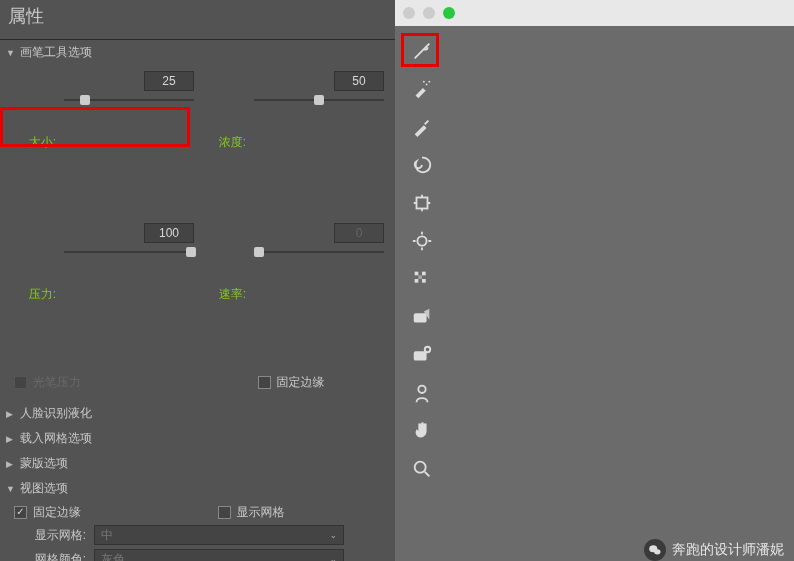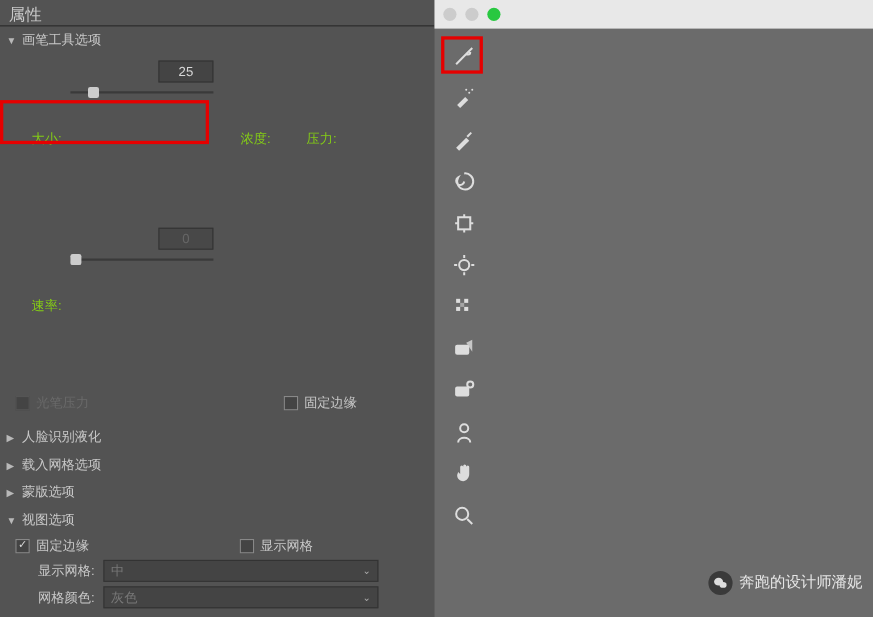--- a/index.html
+++ b/index.html
@@ -1,18 +1,18 @@
 <!DOCTYPE html>
 <html><head>
 <meta charset="utf-8">
 <style>
   * { box-sizing: border-box; margin: 0; padding: 0; font-family: "PingFang SC", "Microsoft YaHei", sans-serif; }
   body { background: #535353; color: #c8c8c8; font-size: 12px; width: 794px; height: 561px; overflow: hidden; position: relative; }
   .panel-left { position: absolute; left: 0; top: 0; width: 395px; height: 561px; background: #535353; }
-  .panel-header { height: 24px; padding: 4px 8px; font-size: 15px; color: #c8c8c8; border-bottom: 1px solid #2a2a2a; }
+  .panel-header { height: 40px; padding: 4px 8px; font-size: 18px; color: #c8c8c8; border-bottom: 1px solid #2a2a2a; }
   .section-hdr { display: flex; align-items: center; padding: 4px 6px; cursor: pointer; }
   .tri { font-size: 9px; margin-right: 4px; display:inline-block; width:10px; color:#b8b8b8; }
   .label { width: 60px; text-align: right; padding-right: 8px; color: #84cc16; }
   .numbox { width: 50px; height: 20px; background: #444; border: 1px solid #333; color: #d8d8d8; text-align: center; font-size: 12px; }
   .numbox.dim { color:#666; background:#484848; }
   .slider { position: relative; height: 14px; flex: 0 0 120px; }
   .slider .track { position: absolute; top: 6px; left: 0; right: 0; height: 2px; background: #3a3a3a; }
   .slider .thumb { position: absolute; top: 2px; width: 10px; height: 10px; background: #ccc; border-radius: 2px; transform: translateX(-50%); }
   .brush-block { padding: 6px 4px 8px 4px; }
   .brush-grid { display: grid; grid-template-columns: 60px 130px 60px 130px; row-gap: 10px; align-items: center; }
@@ -29,21 +29,21 @@
   .label-form { width:90px; text-align:right; padding-right:8px; }
   .form-row { display:flex; align-items:center; height:24px; }
   
   .panel-right { position:absolute; left:395px; top:0; width:399px; height:561px; background:#6b6b6b; }
   .titlebar { height:26px; background:#e8e8e8; display:flex; align-items:center; padding-left:8px; gap:8px; }
   .wdot { width:12px; height:12px; border-radius:50%; }
   .toolbar { position:absolute; left:6px; top:32px; width:42px; display:flex; flex-direction:column; gap:8px; align-items:center; padding-top:4px; }
   .tool { width:34px; height:30px; display:flex; align-items:center; justify-content:center; color:#ddd; }
   .tool svg { width:22px; height:22px; }
   .red-tool { position:absolute; border:3px solid #e60000; pointer-events:none; }
-  .watermark { position:absolute; right:10px; bottom:20px; display:flex; align-items:center; gap:6px; color:#e5e5e5; font-size:14px; }
+  .watermark { position:absolute; right:10px; bottom:0; display:flex; align-items:center; gap:6px; color:#e5e5e5; font-size:14px; }
   .wm-icon { width:22px; height:22px; border-radius:50%; background:#3a3a3a; display:flex; align-items:center; justify-content:center; color:#eee; font-size:12px; }
 </style>
 </head>
 <body>
 
 <div class="panel-left">
   <div class="panel-header">属性</div>
 
   <div class="section-hdr">
     <span class="tri">▼</span>
@@ -54,22 +54,36 @@
     <div class="brush-grid">
       <div class="label">大小:</div>
       <div class="cell-num-slider">
         <input class="numbox" style="align-self: flex-end;" value="25">
         <div class="slider">
             <div class="track"></div>
             <div class="thumb" style="left:16%"></div>
           </div>
       </div>
       <div class="label">浓度:</div>
+      <div class="cell-num-slider">
+        <input class="numbox" style="align-self: flex-end;" value="50">
+        <div class="slider">
+            <div class="track"></div>
+            <div class="thumb" style="left:50%"></div>
+          </div>
+      </div>
 
       <div class="label">压力:</div>
+      <div class="cell-num-slider">
+        <input class="numbox" style="align-self: flex-end;" value="100">
+        <div class="slider">
+            <div class="track"></div>
+            <div class="thumb" style="left:98%"></div>
+          </div>
+      </div>
       <div class="label">速率:</div>
       <div class="cell-num-slider">
         <input class="numbox dim" style="align-self: flex-end;" value="0">
         <div class="slider">
             <div class="track"></div>
             <div class="thumb" style="left:4%"></div>
           </div>
       </div>
     </div>
 

